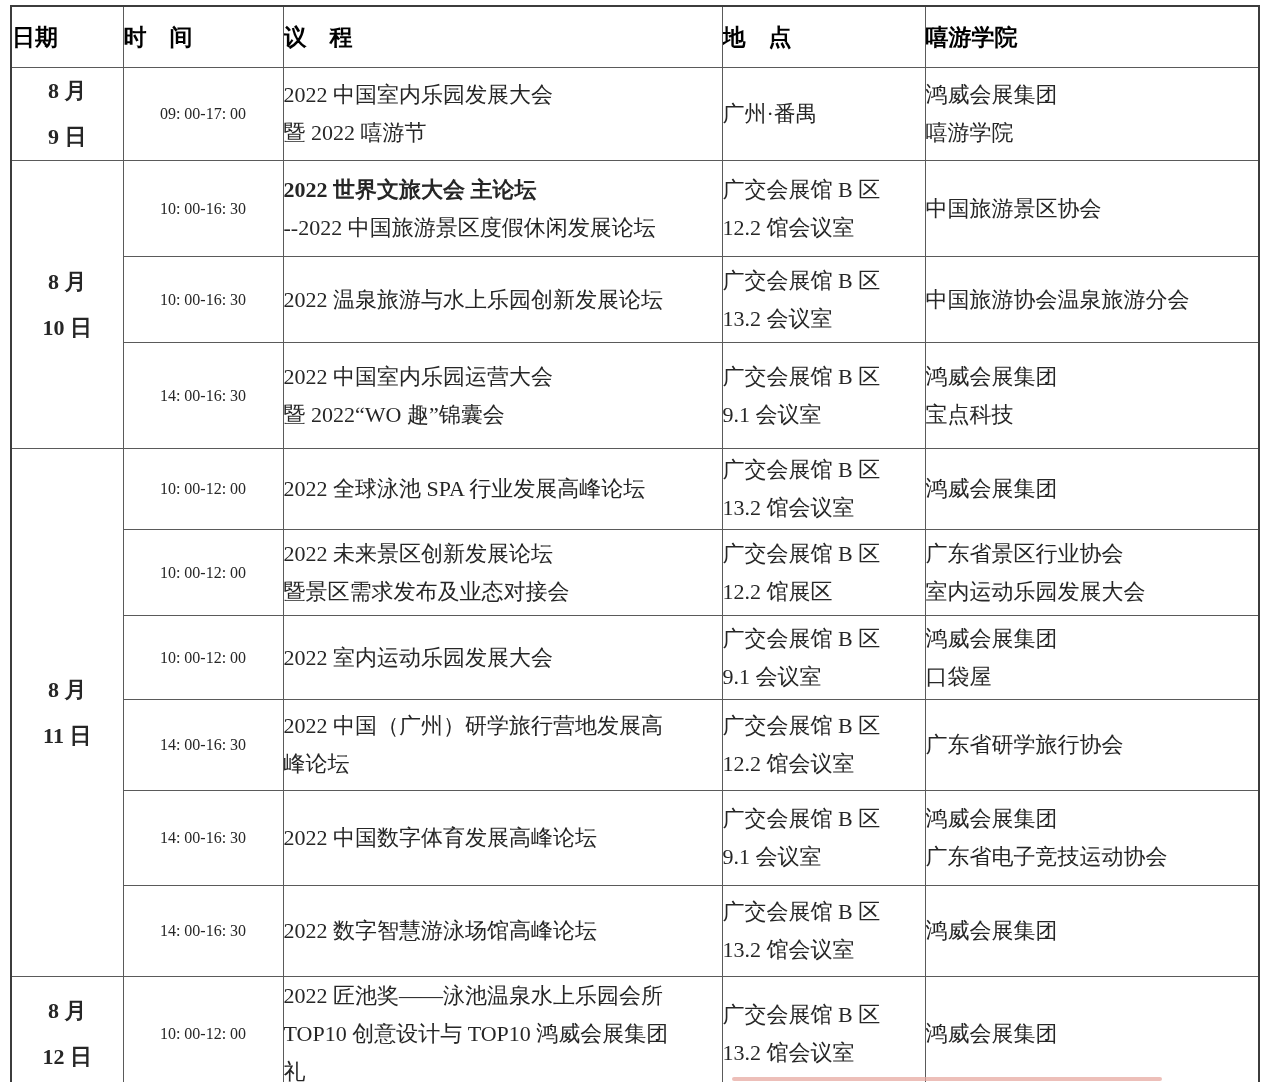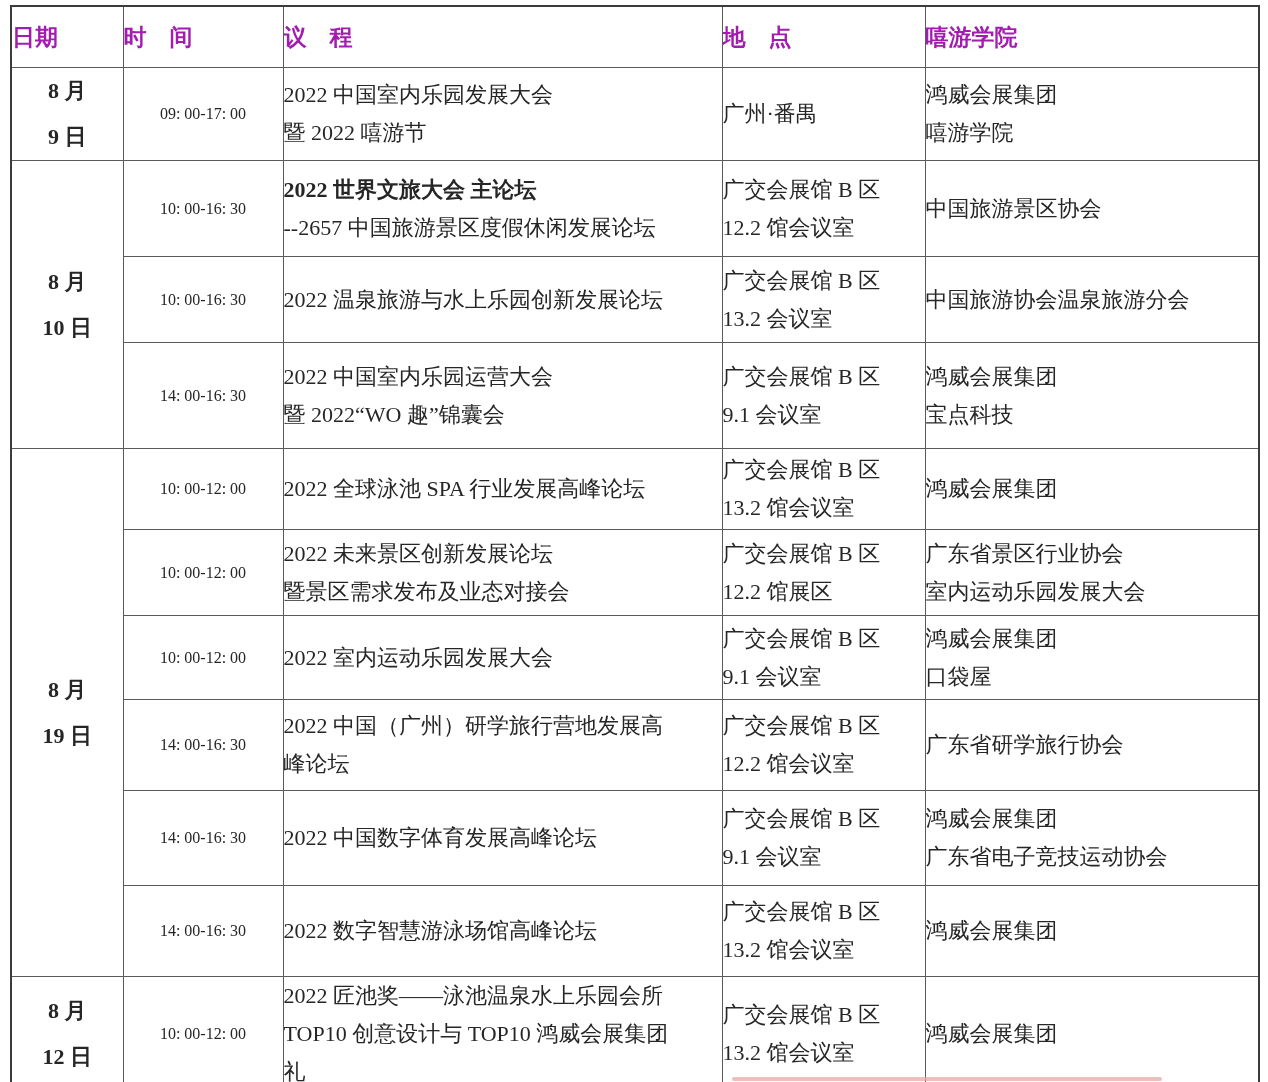--- a/index.html
+++ b/index.html
@@ -32,21 +32,21 @@
     vertical-align: middle;
     padding: 0;
     overflow: hidden;
   }
   th.hdr {
     height: 60px;
     font-size: 23px;
     font-weight: bold;
     text-align: left;
     padding-left: 14px;
-    color: #a21caf;
+    color: #000000;
   }
   td.date-cell {
     text-align: center;
     font-size: 22px;
   }
   td.date-cell .dline {
     line-height: 46px;
     white-space: nowrap;
     font-weight: bold;
   }
@@ -136,21 +136,21 @@
       </tr>
 
       <tr class="r2">
         <td class="date-cell" rowspan="3">
           <div class="dline">8 月</div>
           <div class="dline">10 日</div>
         </td>
         <td class="time-cell">10: 00-16: 30</td>
         <td class="agenda-cell">
           <div class="line bold">2022 世界文旅大会 主论坛</div>
-          <div class="line">--2657 中国旅游景区度假休闲发展论坛</div>
+          <div class="line">--2022 中国旅游景区度假休闲发展论坛</div>
         </td>
         <td class="loc-cell">
           <div class="line">广交会展馆 B 区</div>
           <div class="line">12.2 馆会议室</div>
         </td>
         <td class="org-cell">
           <div class="line">中国旅游景区协会</div>
         </td>
       </tr>
       <tr class="r3">
@@ -178,21 +178,21 @@
         </td>
         <td class="org-cell">
           <div class="line">鸿威会展集团</div>
           <div class="line">宝点科技</div>
         </td>
       </tr>
 
       <tr class="r5">
         <td class="date-cell" rowspan="6">
           <div class="dline">8 月</div>
-          <div class="dline">19 日</div>
+          <div class="dline">11 日</div>
         </td>
         <td class="time-cell">10: 00-12: 00</td>
         <td class="agenda-cell">
           <div class="line">2022 全球泳池 SPA 行业发展高峰论坛</div>
         </td>
         <td class="loc-cell">
           <div class="line">广交会展馆 B 区</div>
           <div class="line">13.2 馆会议室</div>
         </td>
         <td class="org-cell">

